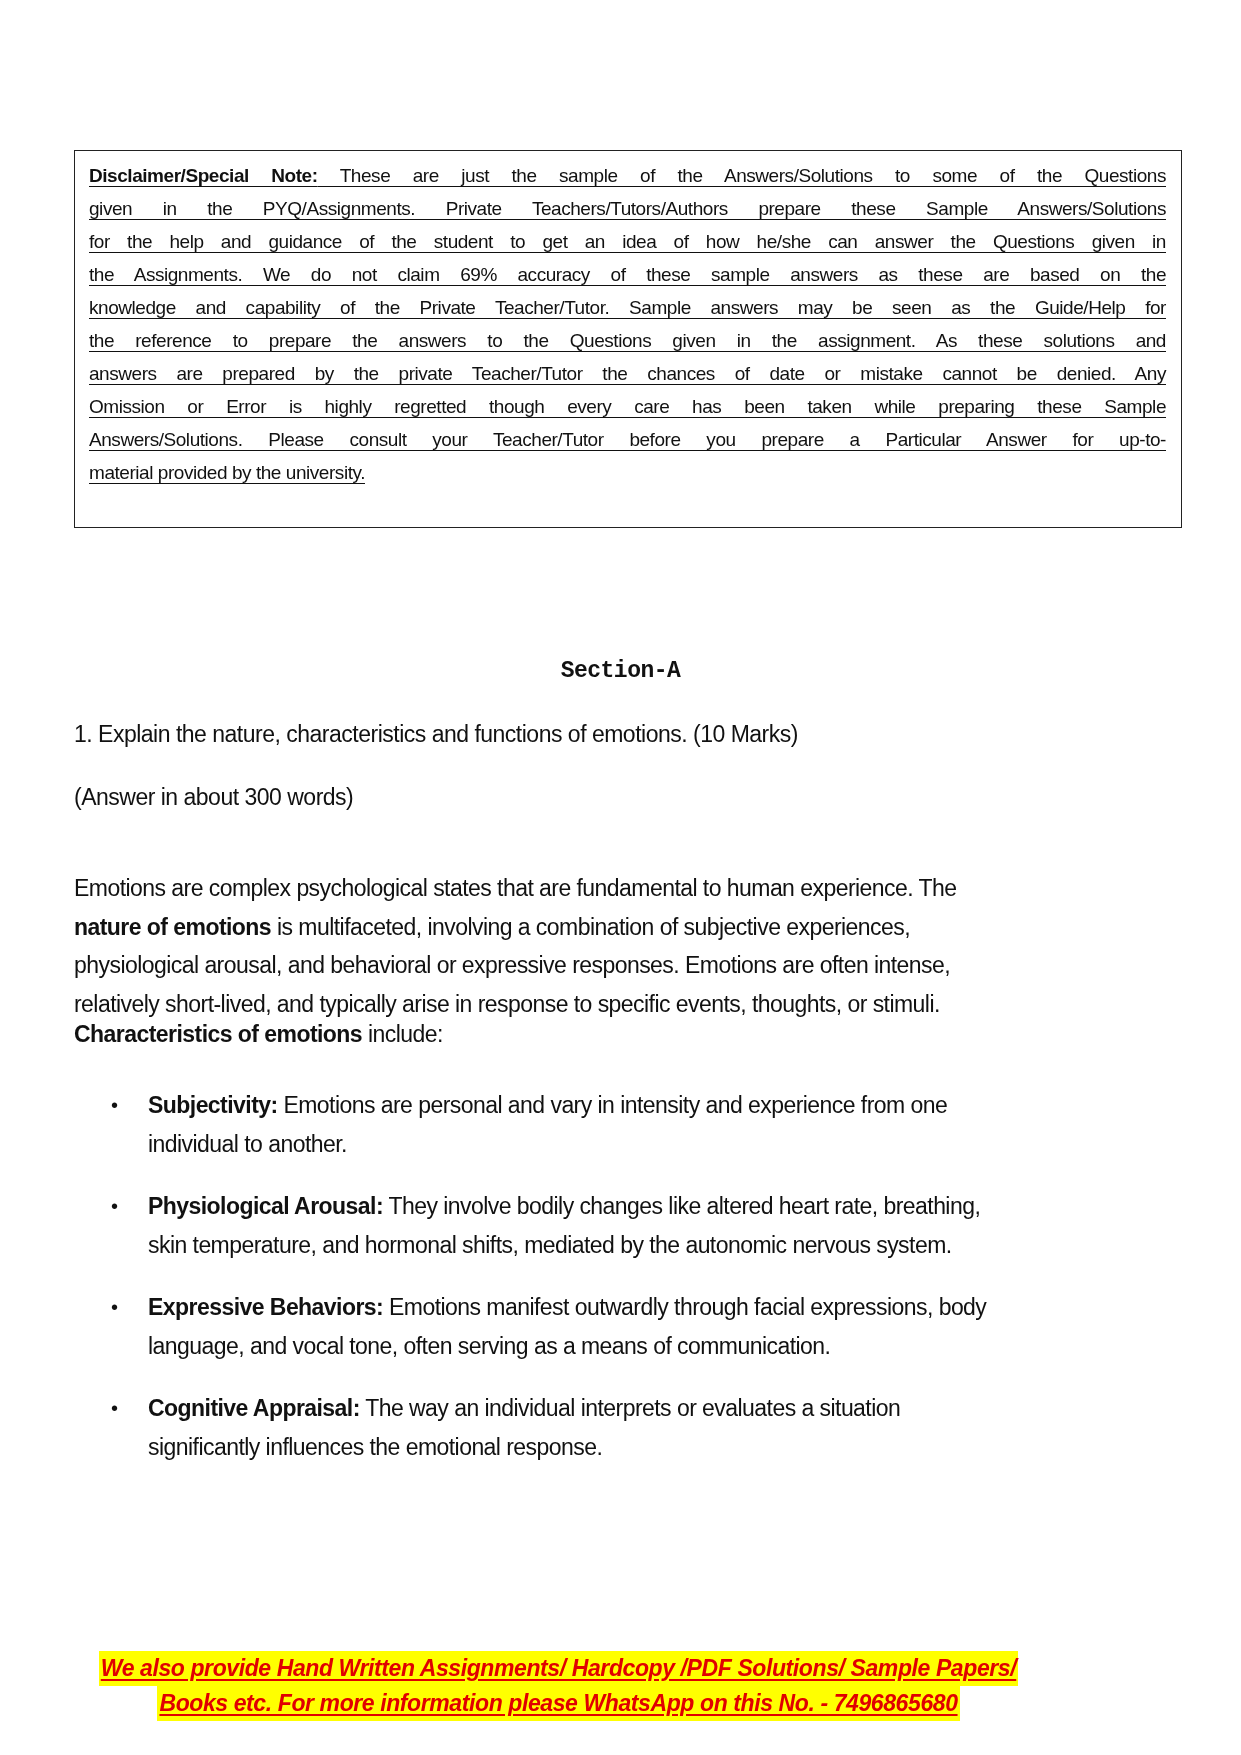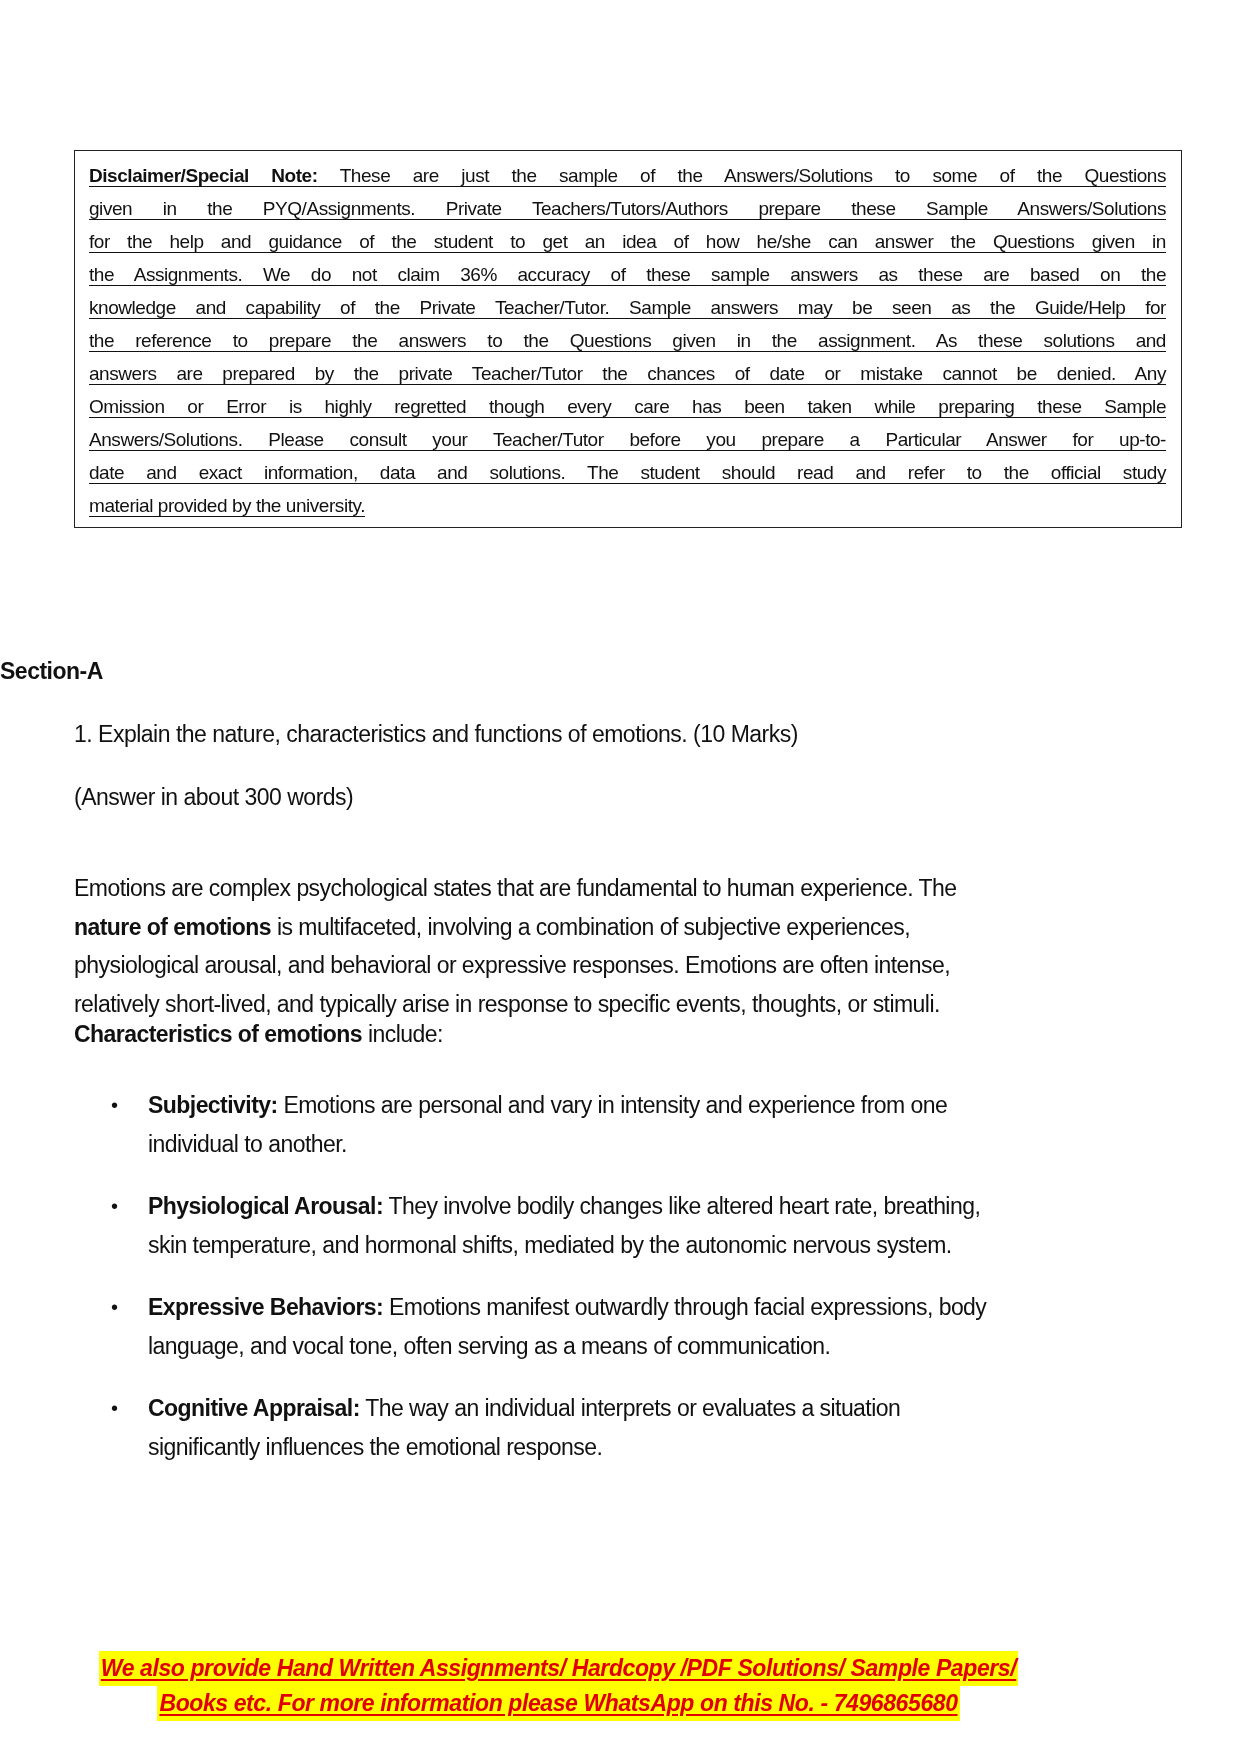--- a/index.html
+++ b/index.html
@@ -9,22 +9,22 @@
 
   .disclaimer-box { position: absolute; left: 74px; top: 150px; width: 1108px; height: 378px;
                     border: 1.5px solid #222; box-sizing: border-box; }
   .disclaimer-text { position: absolute; left: 14px; top: 8px; width: 1077px;
                      font-size: 19px; line-height: 33px; letter-spacing: -0.45px; }
   .disclaimer-text .dline { display: block; text-align: justify; text-align-last: justify;
                             text-decoration: underline; text-underline-offset: 4px; white-space: nowrap; }
   .disclaimer-text .dline.last { text-align-last: left; }
   .disclaimer-text b { font-weight: bold; }
 
-  .section-title { position: absolute; left: 0; width: 1241px; top: 658px; 
-                   font-weight: bold; font-size: 23px; letter-spacing: -0.5px; }
+  .section-title { position: absolute; left: 0; width: 1241px; top: 658px; text-align: center;
+                   font-weight: bold; font-size: 23px; letter-spacing: -0.5px; font-family: Liberation Mono, monospace; }
   .question { position: absolute; left: 74px; top: 721px; font-size: 23px; letter-spacing: -0.5px; }
   .answer-note { position: absolute; left: 74px; top: 784px; font-size: 23px; letter-spacing: -0.5px; }
 
   .para { position: absolute; left: 74px; top: 869px; width: 1100px; font-size: 23px;
           line-height: 38.5px; letter-spacing: -0.55px; }
   .para .pline { display: block; white-space: nowrap; }
   .para b { font-weight: bold; }
 
   .char-heading { position: absolute; left: 74px; top: 1021px; font-size: 23px; letter-spacing: -0.55px; }
   .char-heading b { font-weight: bold; }
@@ -44,27 +44,26 @@
 </head>
 <body>
 
 <div class="page">
 
   <div class="disclaimer-box">
     <div class="disclaimer-text">
       <span class="dline"><b>Disclaimer/Special Note:</b><span> These are just the sample of the Answers/Solutions to some of the Questions</span></span>
       <span class="dline">given in the PYQ/Assignments. Private Teachers/Tutors/Authors prepare these Sample Answers/Solutions</span>
       <span class="dline">for the help and guidance of the student to get an idea of how he/she can answer the Questions given in</span>
-      <span class="dline">the Assignments. We do not claim 36% accuracy of these sample answers as these are based on the</span>
+      <span class="dline">the Assignments. We do not claim 69% accuracy of these sample answers as these are based on the</span>
       <span class="dline">knowledge and capability of the Private Teacher/Tutor. Sample answers may be seen as the Guide/Help for</span>
       <span class="dline">the reference to prepare the answers to the Questions given in the assignment. As these solutions and</span>
       <span class="dline">answers are prepared by the private Teacher/Tutor the chances of date or mistake cannot be denied. Any</span>
       <span class="dline">Omission or Error is highly regretted though every care has been taken while preparing these Sample</span>
       <span class="dline">Answers/Solutions. Please consult your Teacher/Tutor before you prepare a Particular Answer for up-to-</span>
-      <span class="dline">date and exact information, data and solutions. The student should read and refer to the official study</span>
       <span class="dline last">material provided by the university.</span>
     </div>
   </div>
 
   <div class="section-title">Section-A</div>
 
   <div class="question">1. Explain the nature, characteristics and functions of emotions. (10 Marks)</div>
   <div class="answer-note">(Answer in about 300 words)</div>
 
   <div class="para">

